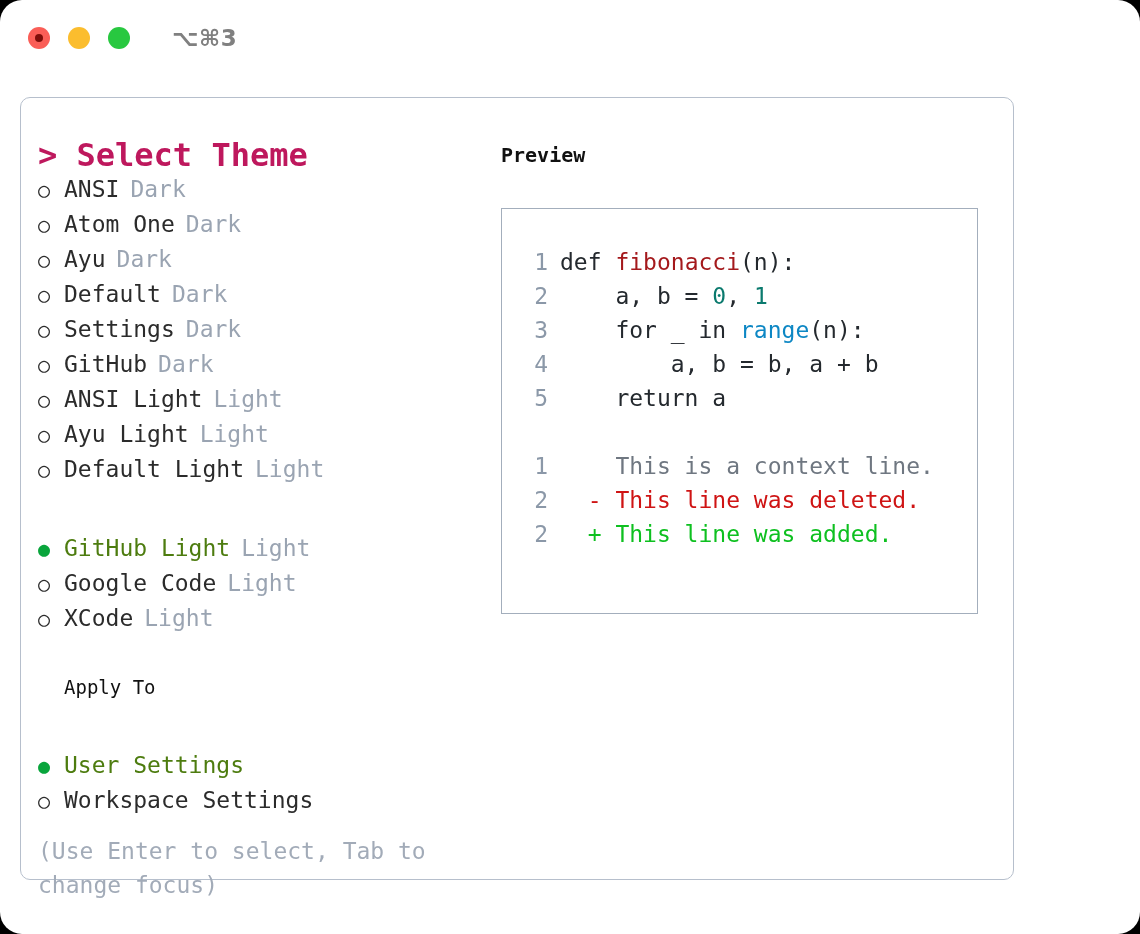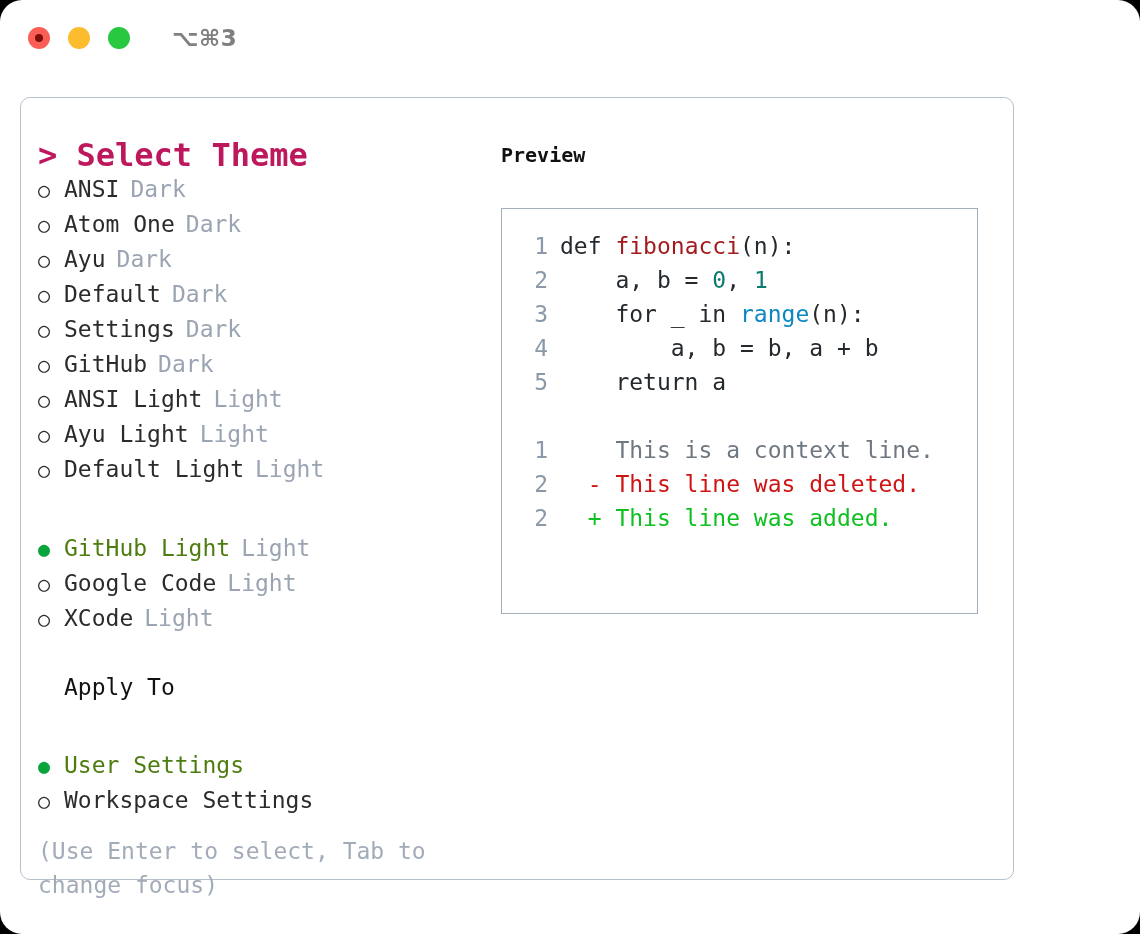--- a/index.html
+++ b/index.html
@@ -108,21 +108,21 @@
   .marker.sel { color: #09a53c; }
   .row-label { color: #2b2b2b; }
   .row.selected .row-label { color: #4d7c0f; margin-top: 44px; }
   .badge {
     color: #9aa4b2;
     margin-left: 11px;
   }
   .spacer-row { height: 34px; }
 
   .section-head {
-    font-size: 23px;
+    font-size: 19px;
     color: #111111;
     line-height: 34px;
     padding-left: 26px;
     white-space: pre;
   }
 
   .hint {
     color: #a2abb8;
     font-size: 23px;
     line-height: 34px;
@@ -143,21 +143,21 @@
     font-weight: bold;
     color: #111111;
     line-height: 34px;
   }
   .preview-box {
     margin-top: 36px;
     width: 477px;
     height: 406px;
     border: 1.5px solid #a3aebc;
     box-sizing: border-box;
-    padding: 20px 0 0 20px;
+    padding: 36px 0 0 20px;
     background: #ffffff;
   }
   .code-line {
     font-size: 23px;
     line-height: 34px;
     white-space: pre;
     color: #24292e;
   }
   .ln {
     display: inline-block;

